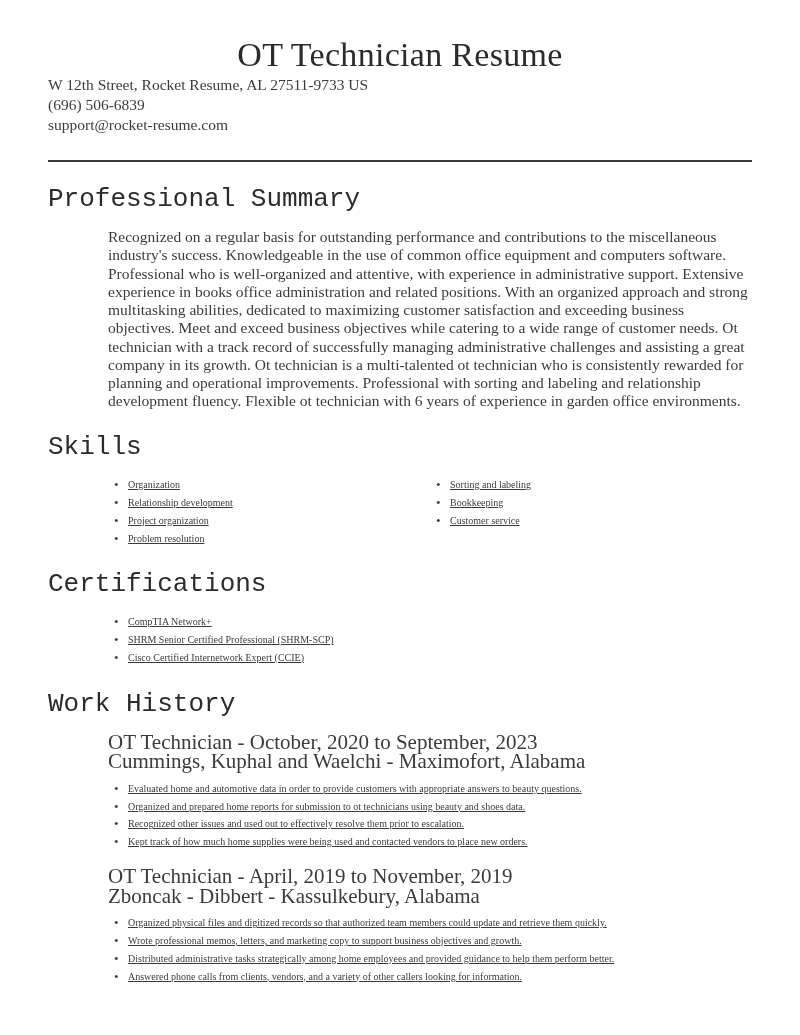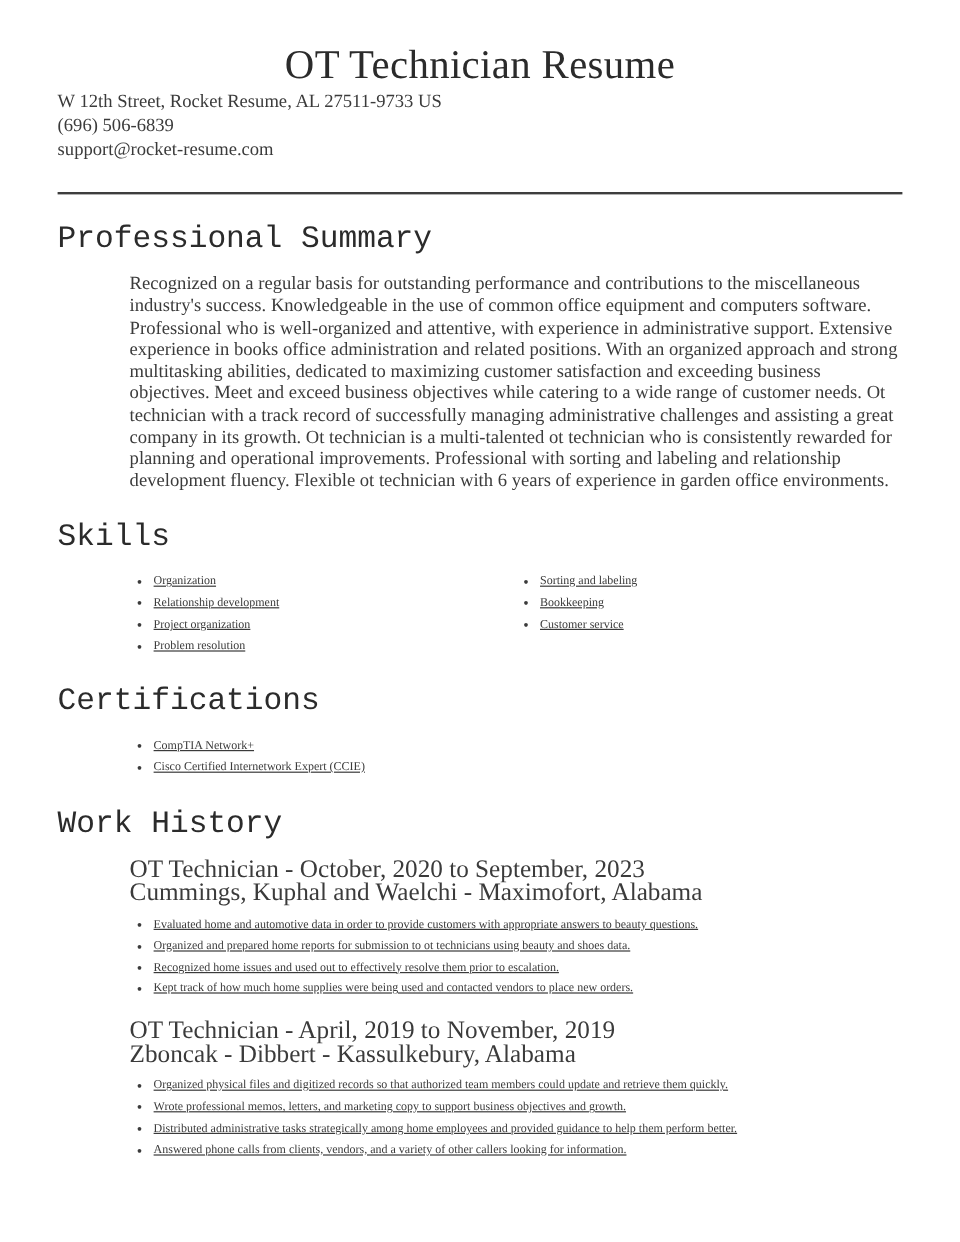--- a/index.html
+++ b/index.html
@@ -111,38 +111,39 @@
         <li>Customer service</li>
       </ul>
     </div>
   </section>
 
   <section>
     <h2 class="section-heading">Certifications</h2>
     <div class="section-body">
       <ul class="bullet-list">
         <li>CompTIA Network+</li>
+        <li>SHRM Senior Certified Professional (SHRM-SCP)</li>
         <li>Cisco Certified Internetwork Expert (CCIE)</li>
       </ul>
     </div>
   </section>
 
   <section>
     <h2 class="section-heading">Work History</h2>
     <div class="section-body">
 
       <div class="job">
         <div class="job-header">
           <div>OT Technician - October, 2020 to September, 2023</div>
           <div>Cummings, Kuphal and Waelchi - Maximofort, Alabama</div>
         </div>
         <ul class="bullet-list">
           <li>Evaluated home and automotive data in order to provide customers with appropriate answers to beauty questions.</li>
           <li>Organized and prepared home reports for submission to ot technicians using beauty and shoes data.</li>
-          <li>Recognized home issues and used out to effectively resolve them prior to escalation.</li>
+          <li>Recognized other issues and used out to effectively resolve them prior to escalation.</li>
           <li>Kept track of how much home supplies were being used and contacted vendors to place new orders.</li>
         </ul>
       </div>
 
       <div class="job">
         <div class="job-header">
           <div>OT Technician - April, 2019 to November, 2019</div>
           <div>Zboncak - Dibbert - Kassulkebury, Alabama</div>
         </div>
         <ul class="bullet-list">

